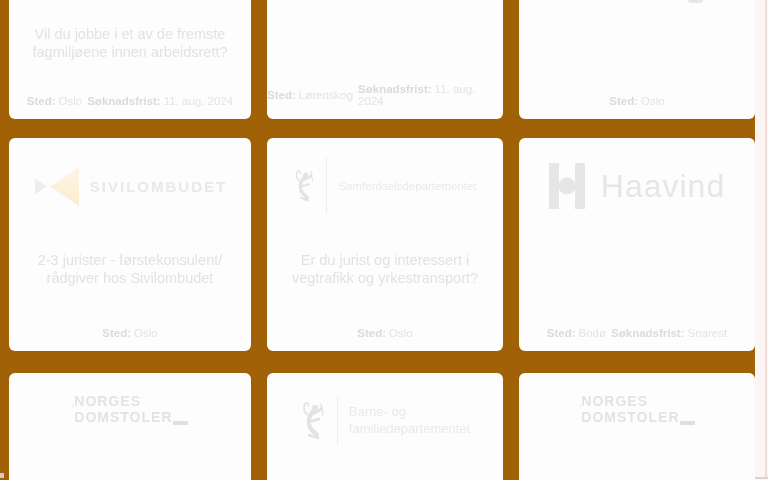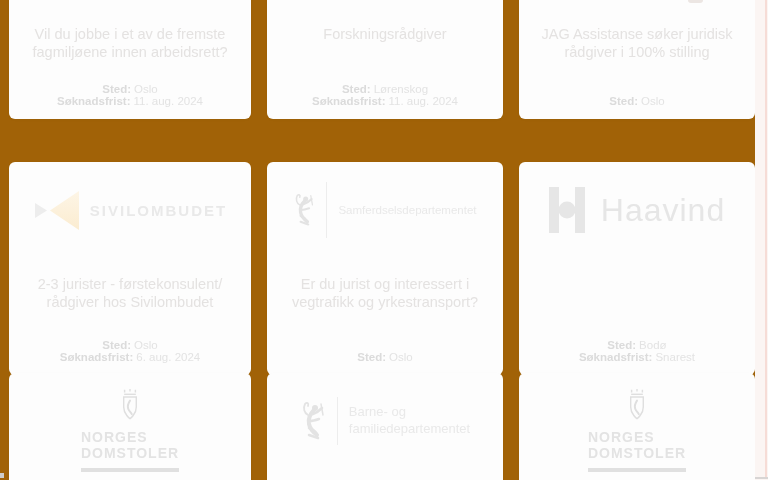--- a/index.html
+++ b/index.html
@@ -2,55 +2,55 @@
 <html><head>
 <meta charset="utf-8">
 <style>
   html,body{margin:0;padding:0;background:#f7f7f7;}
   .page{
     position:relative;width:768px;height:480px;overflow:hidden;
     background:#a16207;font-family:"Liberation Sans",sans-serif;
   }
   .band{position:absolute;left:9px;display:flex;gap:16px;}
   .band1{top:-95px;height:214px;}
-  .band2{top:162px;height:213px;}
+  .band2{top:138px;height:213px;}
   .band3{top:373px;height:214px;}
   .w1{width:242px;}.w2{width:236px;}.w3{width:236px;}
   .card{
     position:relative;background:#fdfdfd;border-radius:6px;
     box-shadow:0 1px 3px rgba(0,0,0,0.03);
     display:flex;flex-direction:column;align-items:center;
     box-sizing:border-box;
   }
   .r1{padding-top:120px;}
   .logo-zone{height:96px;width:100%;display:flex;align-items:center;justify-content:center;}
   .title{
     margin:17px 0 0 0;padding:0 14px;font-size:14.5px;font-weight:400;
     line-height:1.25;color:#e4e2e1;text-align:center;white-space:pre-line;
   }
   .r1 .title{margin-top:0;}
-  .meta{margin-top:auto;padding-bottom:12px;display:flex;flex-direction:column;align-items:center;}
+  .meta{margin-top:auto;padding-bottom:12px;display:flex;gap:5px;align-items:center;}
   .meta-line{font-size:11.5px;color:#e3e3e3;}
   .lbl{font-weight:bold;color:#dbdbdb;}
   .val{margin-left:3px;}
   
   .sivil-zone{display:flex;align-items:center;justify-content:center;gap:9px;}
   .sivil-text{font-size:15px;font-weight:bold;letter-spacing:2px;color:#e9e9e9;}
   
   .dept{display:flex;align-items:center;gap:11px;}
   .dept-divider{width:1px;height:56px;background:#ededed;}
   .dept-name{font-size:11.5px;color:#e9e9e9;line-height:1.3;white-space:pre-line;}
   .dept-lg .dept-name{font-size:13px;}
   .dept-lg .dept-divider{height:48px;}
   .band3 .dept{margin-top:24px;}
   
   .haavind-zone{display:flex;align-items:center;justify-content:center;gap:16px;}
   .haavind-text{font-size:32px;font-weight:500;letter-spacing:1px;color:#e6e6e6;}
   
-  .nd-block{margin-top:14px;display:flex;flex-direction:column;align-items:center;}
+  .nd-block{margin-top:14px;display:flex;flex-direction:row;align-items:flex-end;}
   .nd-text{margin-top:4px;font-size:14px;font-weight:bold;letter-spacing:1px;
            color:#e3e3e3;line-height:1.16;white-space:pre-line;}
   .nd-bar{width:100%;height:4px;background:#e0e0e0;margin-top:7px;}
   
   .remnant{position:absolute;left:169px;top:93px;width:15px;height:5px;
            background:#ece6e3;border-radius:0 0 3px 3px;}
   
   .scroll-track{position:absolute;right:0;top:0;width:13px;height:480px;background:#fbf5f3;}
   .scroll-accent{position:absolute;right:1px;top:0;width:2px;height:477px;background:#f6dcd6;}
   .scroll-bottom{position:absolute;right:0;bottom:1px;width:13px;height:2px;background:#d8d5d4;}
@@ -65,31 +65,28 @@
     <article class="card w1 r1">
       <h3 class="title">Vil du jobbe i et av de fremste
 fagmiljøene innen arbeidsrett?</h3>
       <div class="meta">
         <div class="meta-line"><span class="lbl">Sted:</span><span class="val">Oslo</span></div>
         <div class="meta-line"><span class="lbl">Søknadsfrist:</span><span class="val">11. aug. 2024</span></div>
       </div>
     </article>
 
     <article class="card w2 r1">
-      <h3 class="title">Forskningsrådgiver</h3>
       <div class="meta">
         <div class="meta-line"><span class="lbl">Sted:</span><span class="val">Lørenskog</span></div>
         <div class="meta-line"><span class="lbl">Søknadsfrist:</span><span class="val">11. aug. 2024</span></div>
       </div>
     </article>
 
     <article class="card w3 r1">
       <div class="remnant"></div>
-      <h3 class="title">JAG Assistanse søker juridisk
-rådgiver i 100% stilling</h3>
       <div class="meta">
         <div class="meta-line"><span class="lbl">Sted:</span><span class="val">Oslo</span></div>
       </div>
     </article>
   </div>
 
   <div class="band band2">
     <article class="card w1">
       <div class="logo-zone sivil-zone">
         <svg width="48" height="44" viewBox="0 0 48 44">
@@ -101,21 +98,20 @@
           </defs>
           <polygon points="2,15 14,22.5 2,30" fill="#ededed"></polygon>
           <polygon points="17,22.5 46,3 46,42" fill="url(#cream)"></polygon>
         </svg>
         <span class="sivil-text">SIVILOMBUDET</span>
       </div>
       <h3 class="title">2-3 jurister - førstekonsulent/
 rådgiver hos Sivilombudet</h3>
       <div class="meta">
         <div class="meta-line"><span class="lbl">Sted:</span><span class="val">Oslo</span></div>
-        <div class="meta-line"><span class="lbl">Søknadsfrist:</span><span class="val">6. aug. 2024</span></div>
       </div>
     </article>
 
     <article class="card w2">
       <div class="logo-zone">
         <div class="dept">
           <svg width="22" height="36" viewBox="0 0 26 40">
             <g fill="none" stroke="#e3e3e3" stroke-linecap="round">
               <circle cx="15" cy="7" r="3" fill="#e3e3e3" stroke="none"></circle>
               <path d="M14 9 C10 13 8 18 9 23 C10 28 13 31 17 34" stroke-width="4"></path>

